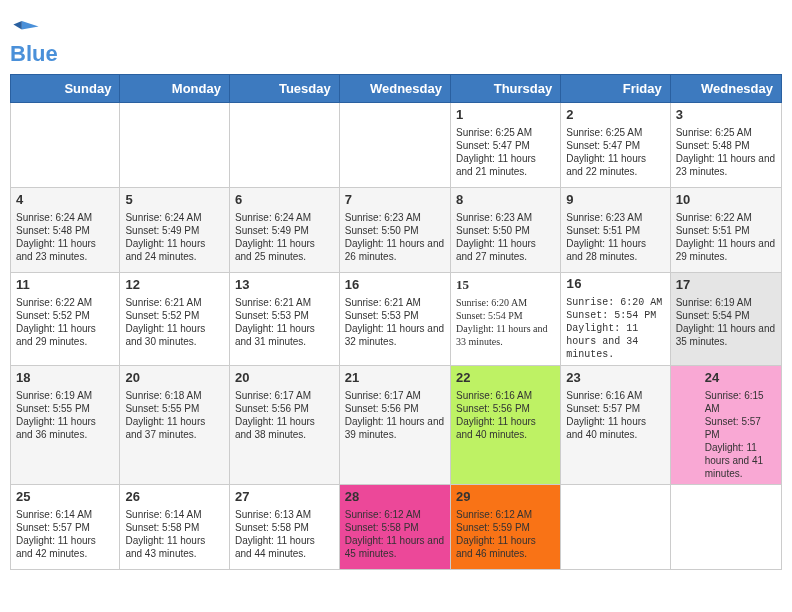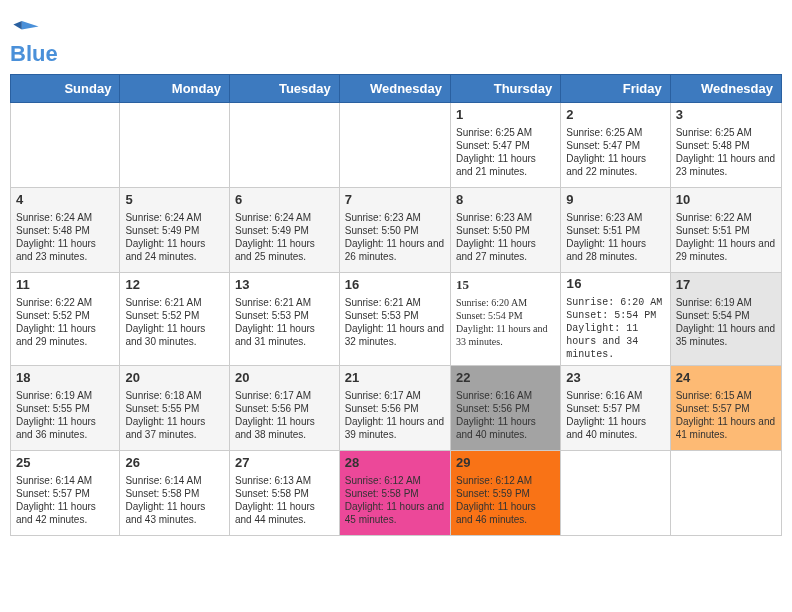--- a/index.html
+++ b/index.html
@@ -259,33 +259,33 @@
           <div class="day-info" style="white-space: pre-line;">Sunrise: 6:17 AM
 Sunset: 5:56 PM
 Daylight: 11 hours and 38 minutes.</div>
         </td>
         <td style="background-color: rgb(245, 245, 245);">
           <span class="day-number">21</span>
           <div class="day-info" style="white-space: pre-line;">Sunrise: 6:17 AM
 Sunset: 5:56 PM
 Daylight: 11 hours and 39 minutes.</div>
         </td>
-        <td style="background-color: #a3a3a3;">
+        <td style="background-color: #bef264;">
           <span class="day-number">22</span>
           <div class="day-info" style="white-space: pre-line;">Sunrise: 6:16 AM
 Sunset: 5:56 PM
 Daylight: 11 hours and 40 minutes.</div>
         </td>
         <td style="background-color: rgb(245, 245, 245);">
           <span class="day-number">23</span>
           <div class="day-info" style="white-space: pre-line;">Sunrise: 6:16 AM
 Sunset: 5:57 PM
 Daylight: 11 hours and 40 minutes.</div>
         </td>
-        <td style="background-color: #fdba74;">
+        <td style="background-color: #f9a8d4; padding-left: 34px;">
           <span class="day-number">24</span>
           <div class="day-info" style="white-space: pre-line;">Sunrise: 6:15 AM
 Sunset: 5:57 PM
 Daylight: 11 hours and 41 minutes.</div>
         </td>
       </tr>
       <tr>
         <td style="background-color: rgb(255, 255, 255);">
           <span class="day-number">25</span>
           <div class="day-info" style="white-space: pre-line;">Sunrise: 6:14 AM

